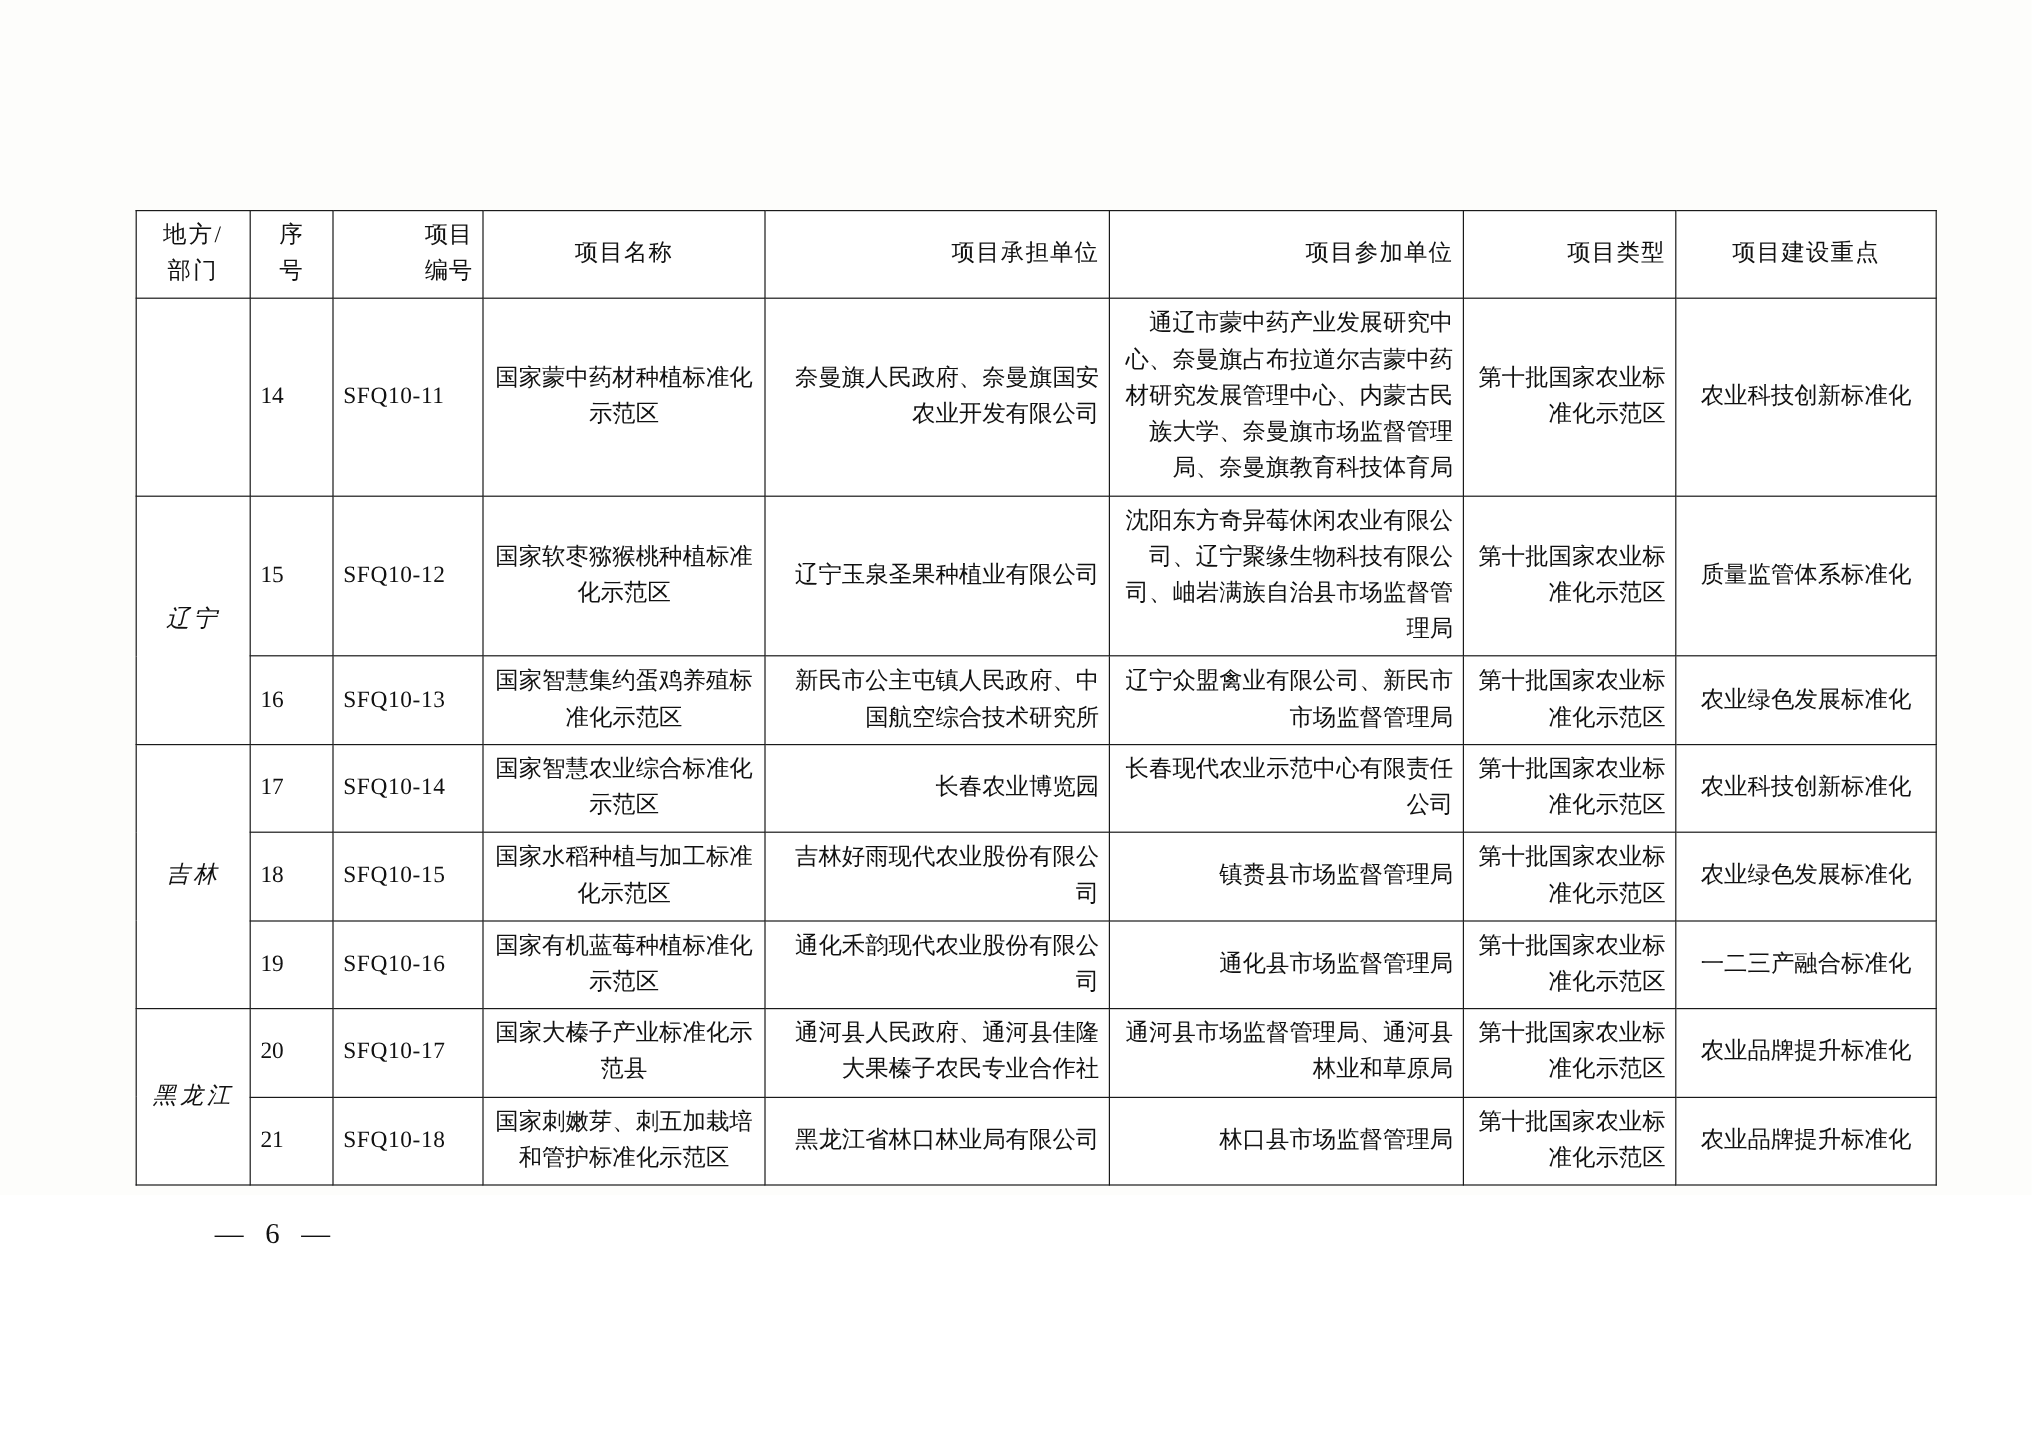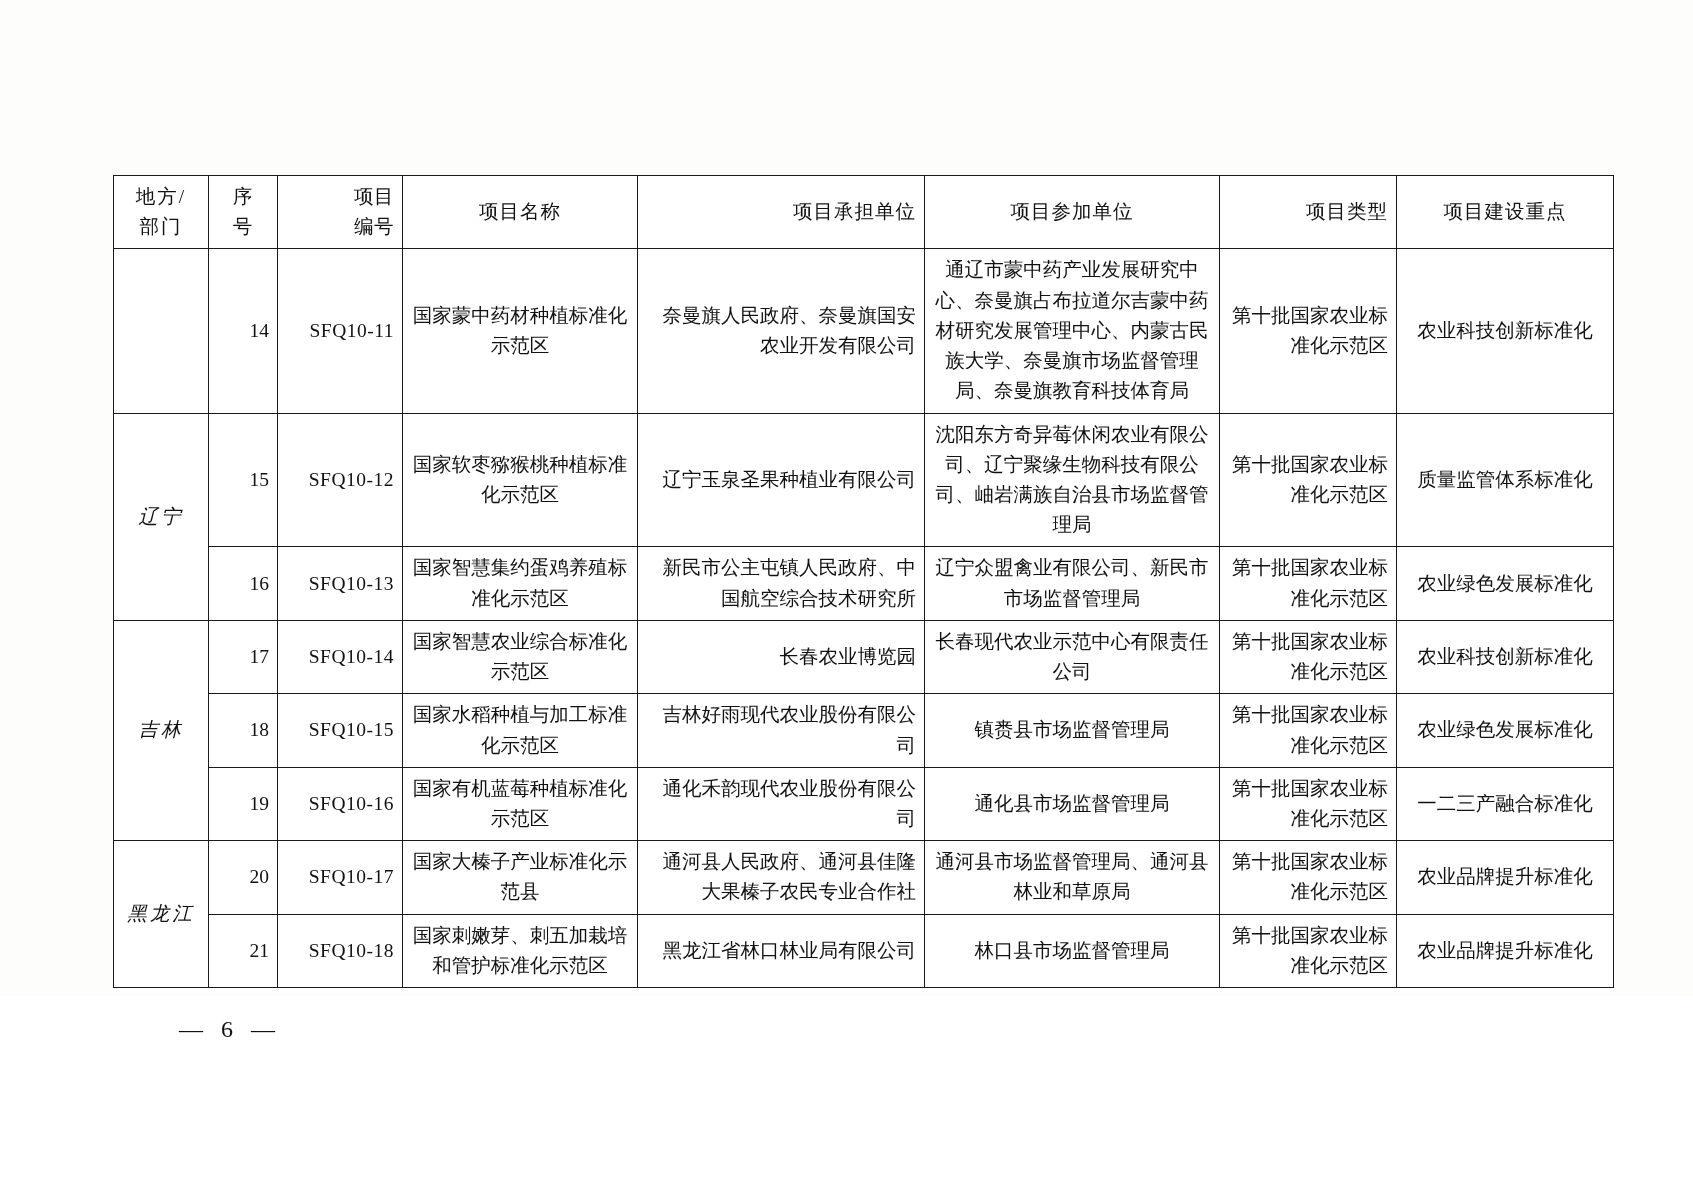--- a/index.html
+++ b/index.html
@@ -46,24 +46,24 @@
     text-align: center;
     font-size: 20px;
     padding: 10px 4px;
     letter-spacing: 1px;
   }
   .col-region  { width: 78px;  text-align: center; letter-spacing: 2px; }
   .col-seq     { width: 52px;  text-align: center; }
   .col-code    { width: 108px; text-align: right; font-family: "Liberation Serif", serif; letter-spacing: 0.5px;}
   .col-name    { width: 218px; text-align: center; }
   .col-unit    { width: 270px; text-align: right; }
-  .col-partner { width: 278px; text-align: center; }
+  .col-partner { width: 278px; text-align: right; }
   .col-type    { width: 160px; text-align: right; }
   .col-focus   { width: 200px; text-align: center; }
-  td.center { text-align: right; }
+  td.center { text-align: left; }
   td.vcenter-region {
     text-align: center;
     letter-spacing: 3px;
     font-style: italic;
   }
   .region-vertical {
     display: inline-block;
     line-height: 1.6;
   }
   .page-number {

